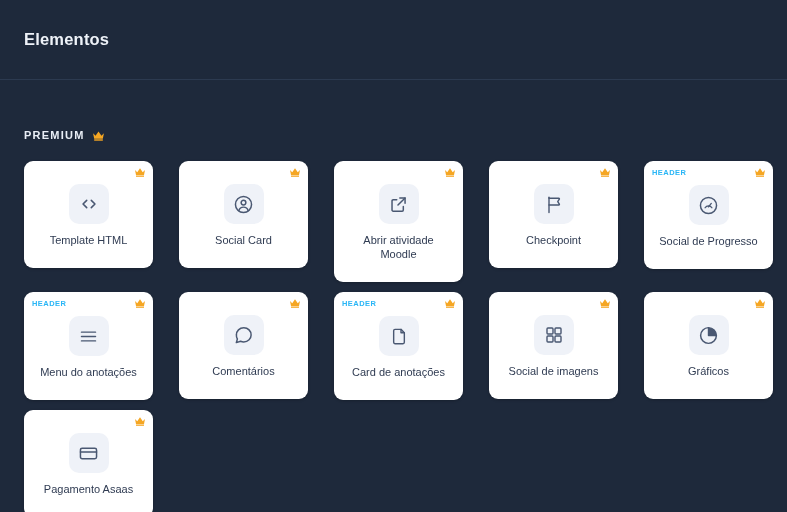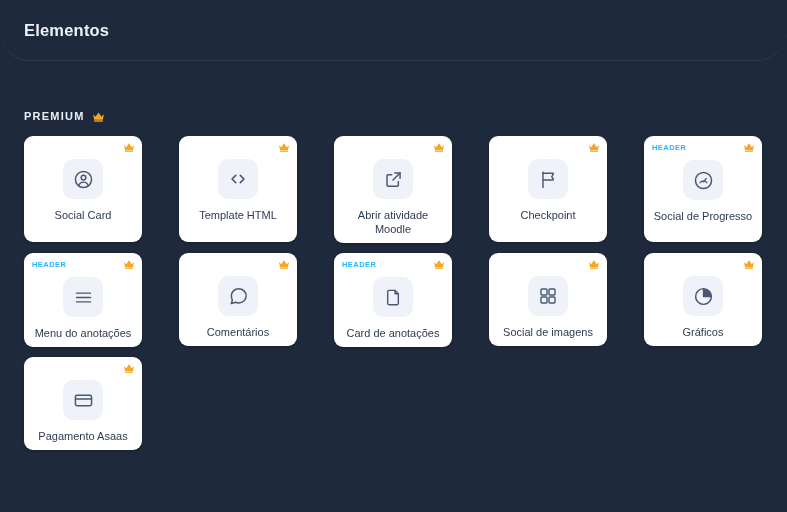--- a/index.html
+++ b/index.html
@@ -10,44 +10,43 @@
   }
   body {
     background: #1e293b;
     font-family: "Liberation Sans", sans-serif;
     color: #e8edf5;
     -webkit-font-smoothing: antialiased;
   }
 
   
   .page-header {
-    height: 61px;
+    height: 80px;
     border-bottom: 1px solid #2c3a50;
     display: flex;
     align-items: center;
     padding: 0 24px;
-    border-radius: 30px;
   }
   .page-title {
     font-size: 16.5px;
     font-weight: bold;
     color: #eef2f8;
     letter-spacing: 0.2px;
   }
 
   
   .content {
     padding: 48px 24px 0 24px;
   }
 
   .section-head {
     display: flex;
     align-items: center;
     gap: 7px;
-    margin-bottom: 13px;
+    margin-bottom: 19px;
     height: 14px;
   }
   .section-label {
     font-size: 11px;
     font-weight: bold;
     letter-spacing: 1.25px;
     color: #e9eef6;
   }
 
   
@@ -62,24 +61,24 @@
     display: grid;
     grid-template-columns: repeat(5, 113px);
     column-gap: 42px;
     row-gap: 10px;
     align-items: start;
   }
 
   
   .card {
     position: relative;
-    width: 118px;
+    width: 129px;
     background: #ffffff;
     border-radius: 9px;
-    padding: 10px 6px 7px 6px;
+    padding: 10px 6px 21px 6px;
     display: flex;
     flex-direction: column;
     align-items: center;
     cursor: pointer;
     box-shadow: 0 1px 3px rgba(0,0,0,0.22);
   }
   .card.tall { min-height: 106px; }
 
   .card-crown {
     position: absolute;
@@ -151,40 +150,40 @@
     </span>
   </div>
 
   <div class="card-grid">
       <div class="card tall">
         <div class="card-crown"><svg width="12" height="10" viewBox="0 0 24 20" aria-hidden="true">
             <path d="M2 6 L6.5 10.5 L12 2.5 L17.5 10.5 L22 6 L20 16 L4 16 Z" fill="#f5a623"></path>
             <rect x="4" y="17" width="16" height="2.6" fill="#f5a623"></rect>
           </svg></div>
         <div class="icon-tile">
+          <svg width="22" height="22" viewBox="0 0 24 24">
+            <polyline points="9.5,8 5.5,12 9.5,16"></polyline>
+            <polyline points="14.5,8 18.5,12 14.5,16"></polyline>
+          </svg>
+        </div>
+        <div class="card-label">Template HTML</div>
+      </div>
+      <div class="card tall">
+        <div class="card-crown"><svg width="12" height="10" viewBox="0 0 24 20" aria-hidden="true">
+            <path d="M2 6 L6.5 10.5 L12 2.5 L17.5 10.5 L22 6 L20 16 L4 16 Z" fill="#f5a623"></path>
+            <rect x="4" y="17" width="16" height="2.6" fill="#f5a623"></rect>
+          </svg></div>
+        <div class="icon-tile">
           <svg width="21" height="21" viewBox="0 0 24 24">
             <circle cx="12" cy="12" r="9.2"></circle>
             <circle cx="12" cy="9.8" r="2.7"></circle>
             <path d="M6.6 19.2c.8-2.7 2.9-4.2 5.4-4.2s4.6 1.5 5.4 4.2"></path>
           </svg>
         </div>
         <div class="card-label">Social Card</div>
-      </div>
-      <div class="card tall">
-        <div class="card-crown"><svg width="12" height="10" viewBox="0 0 24 20" aria-hidden="true">
-            <path d="M2 6 L6.5 10.5 L12 2.5 L17.5 10.5 L22 6 L20 16 L4 16 Z" fill="#f5a623"></path>
-            <rect x="4" y="17" width="16" height="2.6" fill="#f5a623"></rect>
-          </svg></div>
-        <div class="icon-tile">
-          <svg width="22" height="22" viewBox="0 0 24 24">
-            <polyline points="9.5,8 5.5,12 9.5,16"></polyline>
-            <polyline points="14.5,8 18.5,12 14.5,16"></polyline>
-          </svg>
-        </div>
-        <div class="card-label">Template HTML</div>
       </div>
       <div class="card tall">
         <div class="card-crown"><svg width="12" height="10" viewBox="0 0 24 20" aria-hidden="true">
             <path d="M2 6 L6.5 10.5 L12 2.5 L17.5 10.5 L22 6 L20 16 L4 16 Z" fill="#f5a623"></path>
             <rect x="4" y="17" width="16" height="2.6" fill="#f5a623"></rect>
           </svg></div>
         <div class="icon-tile">
           <svg width="21" height="21" viewBox="0 0 24 24">
             <path d="M13.5 4.5H19.5V10.5"></path>
             <path d="M19.5 4.5 L11.4 12.6"></path>

